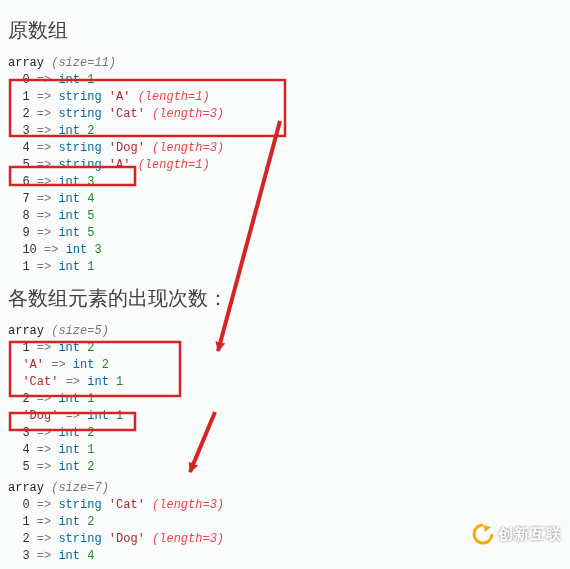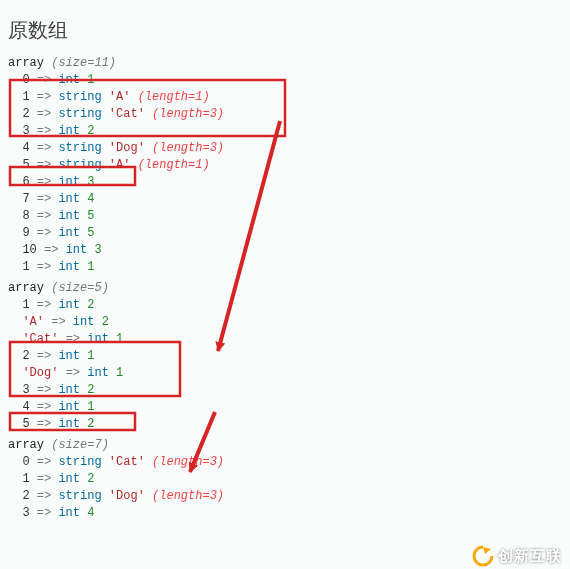--- a/index.html
+++ b/index.html
@@ -42,21 +42,21 @@
 
   svg.annot {
     position: absolute;
     left: 0; top: 0;
     width: 570px; height: 569px;
     pointer-events: none;
   }
   .watermark {
     position: absolute;
     right: 8px;
-    bottom: 2px;
+    bottom: 24px;
     display: flex;
     align-items: center;
     gap: 4px;
     opacity: 0.95;
   }
   .watermark svg { display:block; }
   .watermark .wm-text {
     color: #fff;
     font-size: 15px;
     font-weight: bold;
@@ -78,20 +78,21 @@
   <span class="idx">3</span> <span class="arrow">=&gt;</span> <span class="type">int</span> <span class="num">2</span>
   <span class="idx">4</span> <span class="arrow">=&gt;</span> <span class="type">string</span> <span class="str">'Dog'</span> <span class="len">(length=3)</span>
   <span class="idx">5</span> <span class="arrow">=&gt;</span> <span class="type">string</span> <span class="str">'A'</span> <span class="len">(length=1)</span>
   <span class="idx">6</span> <span class="arrow">=&gt;</span> <span class="type">int</span> <span class="num">3</span>
   <span class="idx">7</span> <span class="arrow">=&gt;</span> <span class="type">int</span> <span class="num">4</span>
   <span class="idx">8</span> <span class="arrow">=&gt;</span> <span class="type">int</span> <span class="num">5</span>
   <span class="idx">9</span> <span class="arrow">=&gt;</span> <span class="type">int</span> <span class="num">5</span>
   <span class="idx">10</span> <span class="arrow">=&gt;</span> <span class="type">int</span> <span class="num">3</span>
   <span class="idx">1</span> <span class="arrow">=&gt;</span> <span class="type">int</span> <span class="num">1</span></span></pre>
 
+  <div class="heading">各数组元素的出现次数：</div>
 
   <pre><span class="kw">array</span> <span class="size">(size=5)</span>
 <span>  <span class="idx">1</span> <span class="arrow">=&gt;</span> <span class="type">int</span> <span class="num">2</span>
   <span class="str">'A'</span> <span class="arrow">=&gt;</span> <span class="type">int</span> <span class="num">2</span>
   <span class="str">'Cat'</span> <span class="arrow">=&gt;</span> <span class="type">int</span> <span class="num">1</span>
   <span class="idx">2</span> <span class="arrow">=&gt;</span> <span class="type">int</span> <span class="num">1</span>
   <span class="str">'Dog'</span> <span class="arrow">=&gt;</span> <span class="type">int</span> <span class="num">1</span>
   <span class="idx">3</span> <span class="arrow">=&gt;</span> <span class="type">int</span> <span class="num">2</span>
   <span class="idx">4</span> <span class="arrow">=&gt;</span> <span class="type">int</span> <span class="num">1</span>
   <span class="idx">5</span> <span class="arrow">=&gt;</span> <span class="type">int</span> <span class="num">2</span></span></pre>

